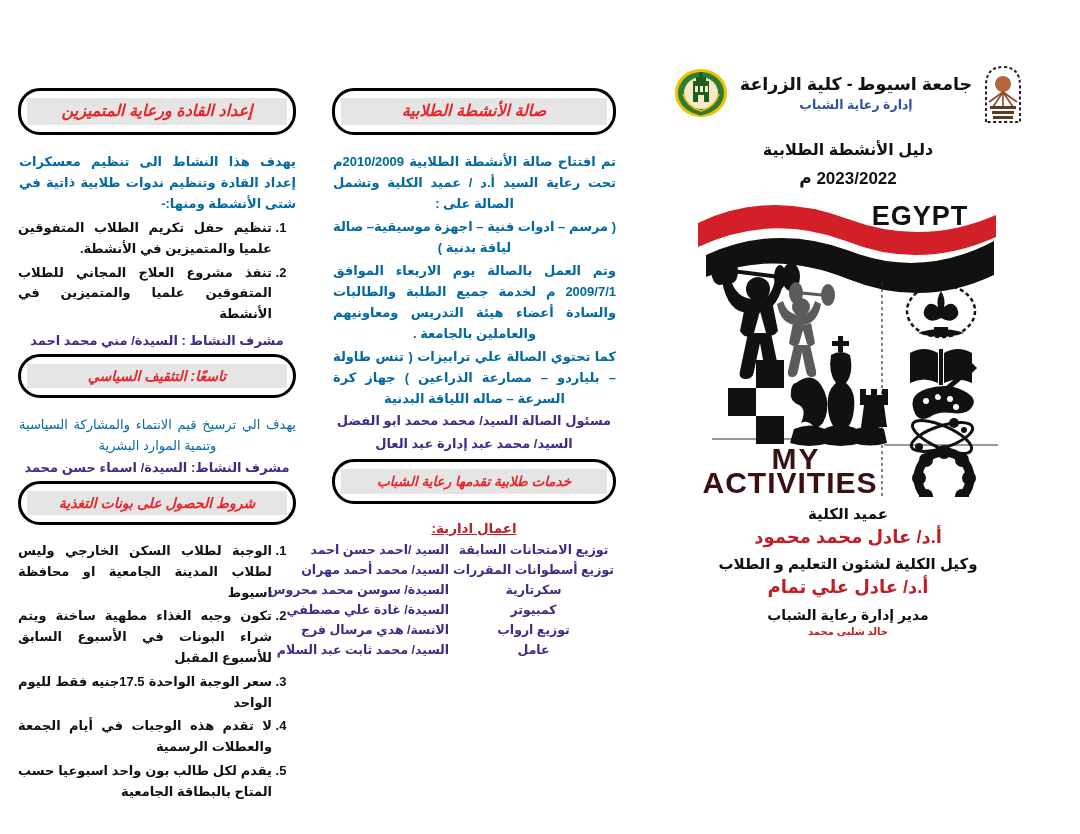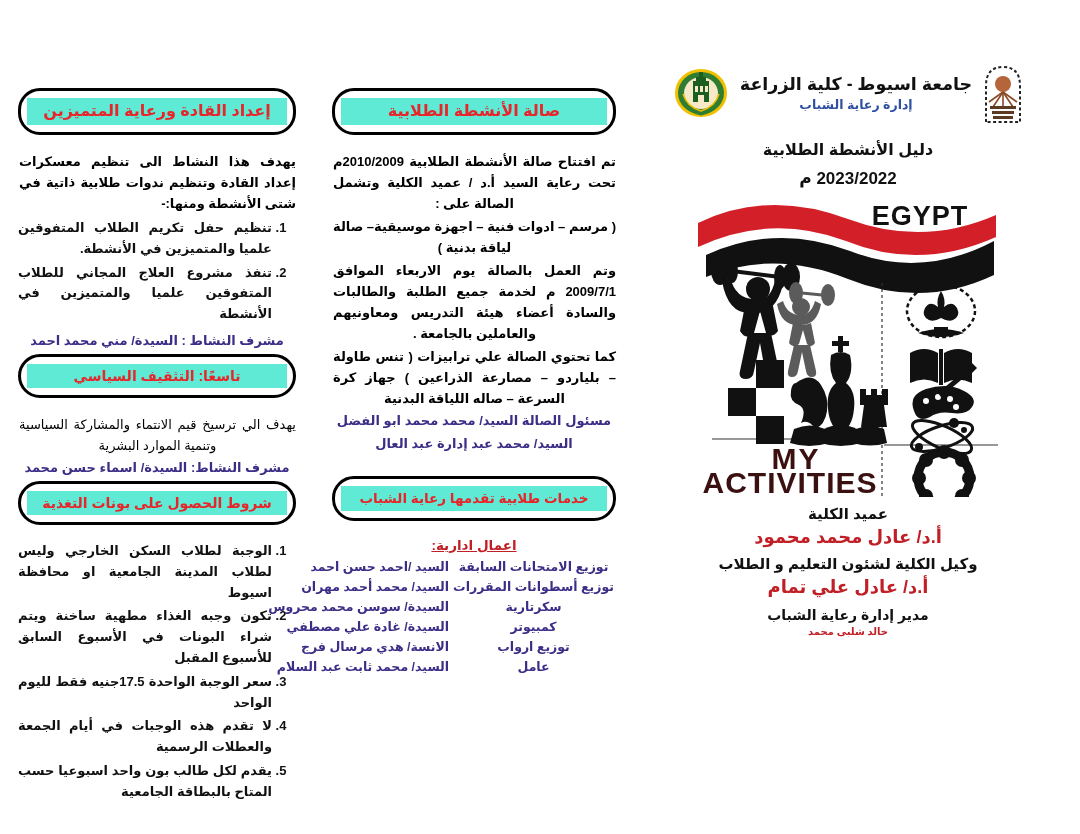--- a/index.html
+++ b/index.html
@@ -38,42 +38,43 @@
   
   .title-box {
     border: 3px solid #000;
     border-radius: 22px;
     padding: 7px 6px;
     text-align: center;
     background: #ffffff;
     margin-bottom: 16px;
   }
   .title-box .inner {
-    background: #5eead4;
+    background: #e5e5e5;
     padding: 3px 10px;
     display: block;
+    font-style: italic;
   }
   .title-box .ttl {
     color: #e8252a;
     font-weight: bold;
     font-size: 16px;
     letter-spacing: 0px;
     line-height: 1.3;
     white-space: nowrap;
   }
   .title-box.small .ttl { font-size: 14px; }
   .title-box.tiny .ttl { font-size: 13.5px; }
 
   
   .body-txt {
     font-size: 13px;
     line-height: 1.62;
     text-align: justify;
     text-align-last: center;
-    color: #000000;
+    color: #0369a1;
     font-weight: bold;
     margin: 0 0 2px 1px;
   }
   .body-txt.just { text-align-last: right; }
   .body-thin { font-weight: normal; }
 
   .purple {
     color: #3b2e86;
     font-weight: bold;
     font-size: 13px;
@@ -234,21 +235,21 @@
     </div>
 
     <p class="body-txt">تم افتتاح صالة الأنشطة الطلابية 2010/2009م تحت رعاية السيد أ.د / عميد الكلية وتشمل الصالة على :</p>
     <p class="body-txt">( مرسم – ادوات فنية – اجهزة موسيقية– صالة لياقة بدنية )</p>
     <p class="body-txt">وتم العمل بالصالة يوم الاربعاء الموافق 2009/7/1 م  لخدمة جميع الطلبة والطالبات والسادة أعضاء هيئة التدريس ومعاونيهم والعاملين بالجامعة .</p>
     <p class="body-txt">كما تحتوي الصالة علي ترابيزات ( تنس طاولة –  بلياردو – مصارعة الذراعين ) جهاز كرة السرعة – صاله اللياقة البدنية</p>
 
     <p class="purple c">مسئول الصالة السيد/  محمد محمد ابو الفضل</p>
     <p class="purple c">السيد/ محمد عبد إدارة عبد العال</p>
 
-    <div class="title-box tiny" style="margin-top:21px;">
+    <div class="title-box tiny" style="margin-top:4px;">
       <span class="inner"><span class="ttl">خدمات طلابية تقدمها رعاية الشباب</span></span>
     </div>
 
 
     <p class="red-under">اعمال ادارية:</p>
 
     <table class="staff">
       <tbody>
         <tr>
           <td class="role">توزيع الامتحانات السابقة</td>

